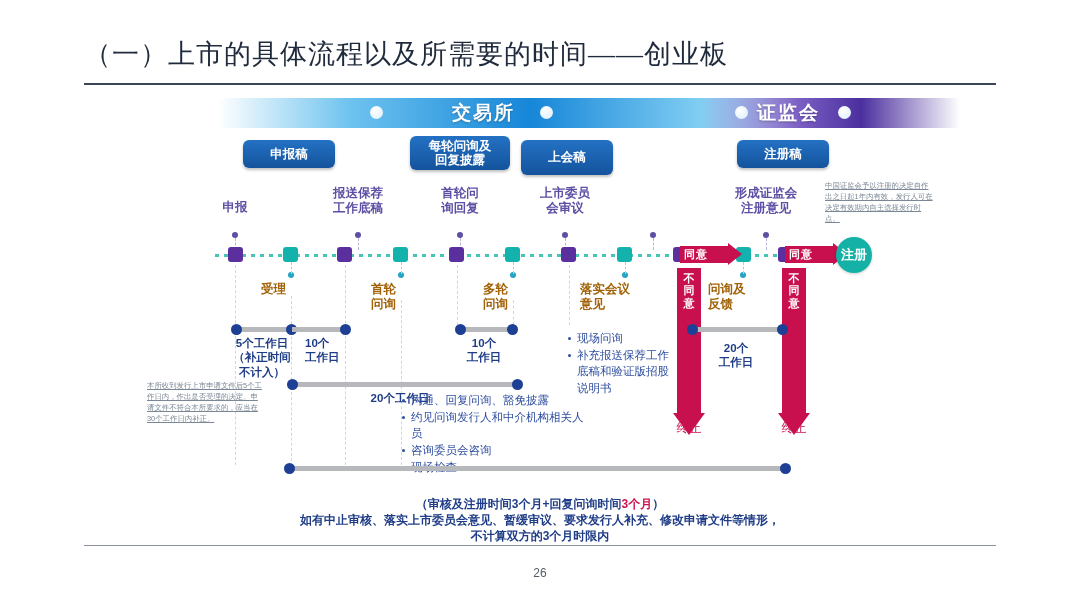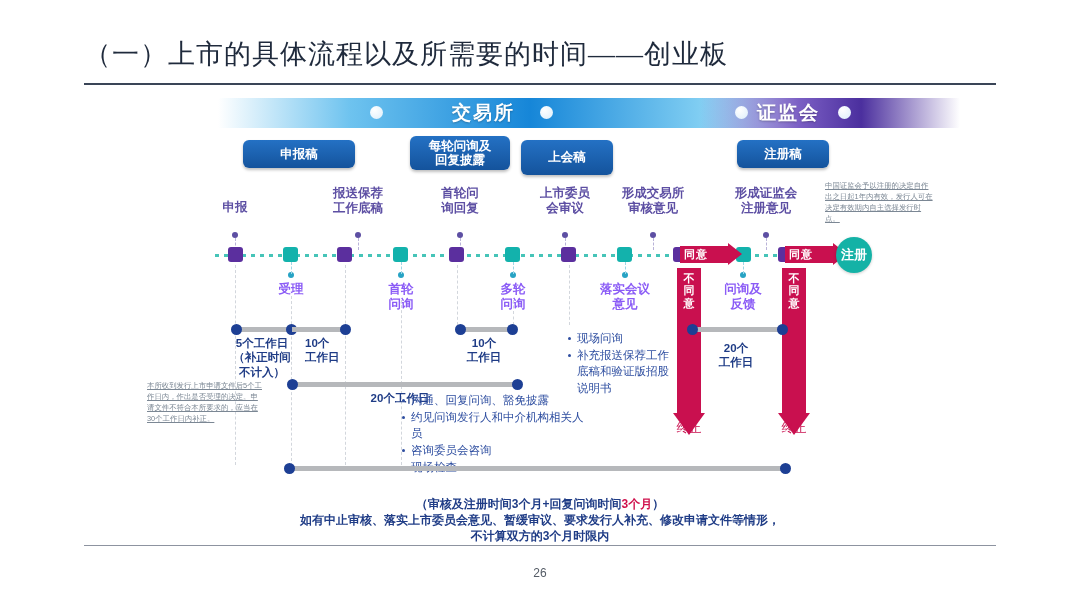--- a/index.html
+++ b/index.html
@@ -70,22 +70,22 @@
     position:absolute;left:215px;top:254px;width:645px;height:3px;
     background-image:repeating-linear-gradient(to right,#46c4b8 0 4px,transparent 4px 9px);
   }
   .node{
     position:absolute;width:15px;height:15px;border-radius:3px;top:247px;
   }
   .node.purple{background:#5b2f9e;}
   .node.teal{background:#13b2ac;}
 
   .blabel{
-    position:absolute;color:#8b5cf6;font-size:12.5px;font-weight:bold;
-    text-align:center;line-height:1.2;
+    position:absolute;color:#a16207;font-size:12.5px;font-weight:bold;
+    text-align:left;line-height:1.2;
   }
   .bstem{position:absolute;width:0;border-left:1px dashed #9fd6e6;}
   .bdot{position:absolute;width:6px;height:6px;border-radius:50%;background:#27a3c4;}
 
   
   .agree{position:absolute;height:17px;top:246px;}
   .agree .shaft{
     position:absolute;left:0;top:0;height:17px;background:#c9104f;
     display:flex;align-items:center;padding-left:4px;box-sizing:border-box;
   }
@@ -169,21 +169,21 @@
   <div class="band band-csrc"></div>
 
   <div class="dot-w" style="left:370px"></div>
   <div class="dot-w" style="left:540px"></div>
   <div class="dot-w" style="left:735px"></div>
   <div class="dot-w" style="left:838px"></div>
 
   <div class="band-label exch">交易所</div>
   <div class="band-label csrc">证监会</div>
 
-  <div class="docbtn" style="left:243px;top:140px;width:112px;height:28px">
+  <div class="docbtn" style="left:243px;top:140px;width:92px;height:28px">
     <span>申报稿</span>
   </div>
 
   <div class="docbtn" style="left:410px;top:136px;width:100px;height:34px;flex-direction:column">
     <span>每轮问询及</span>
     <span>回复披露</span>
   </div>
 
   <div class="docbtn" style="left:521px;top:140px;width:92px;height:35px">
     <span>上会稿</span>
@@ -215,24 +215,20 @@
   <div class="mdot" style="left:457px;top:232px"></div>
   <div class="mstem" style="left:460px;top:238px;height:12px"></div>
 
   <div class="mlabel" style="left:523px;top:186px;width:84px">
     <div>上市委员</div>
     <div>会审议</div>
   </div>
   <div class="mdot" style="left:562px;top:232px"></div>
   <div class="mstem" style="left:565px;top:238px;height:12px"></div>
 
-  <div class="mlabel" style="left:605px;top:186px;width:96px">
-    <div>形成交易所</div>
-    <div>审核意见</div>
-  </div>
   <div class="mdot" style="left:650px;top:232px"></div>
   <div class="mstem" style="left:653px;top:238px;height:12px"></div>
 
   <div class="mlabel" style="left:718px;top:186px;width:96px">
     <div>形成证监会</div>
     <div>注册意见</div>
   </div>
   <div class="mdot" style="left:763px;top:232px"></div>
   <div class="mstem" style="left:766px;top:238px;height:12px"></div>
 

